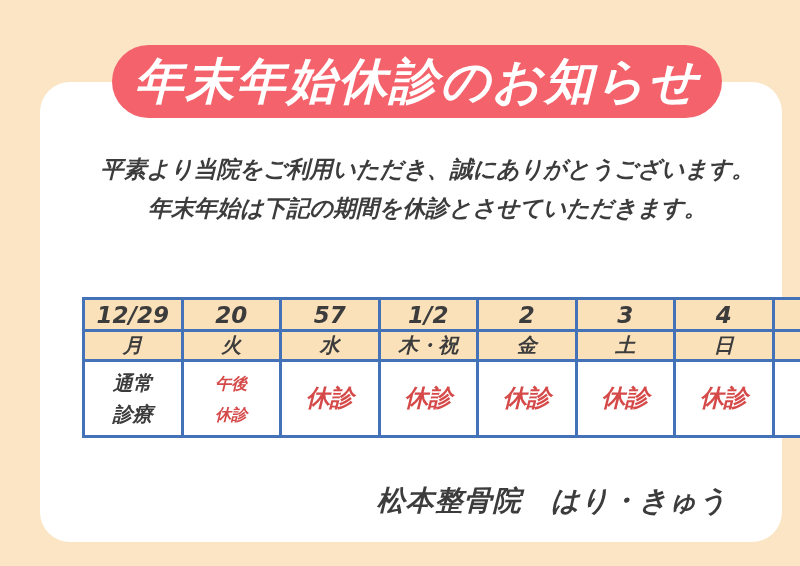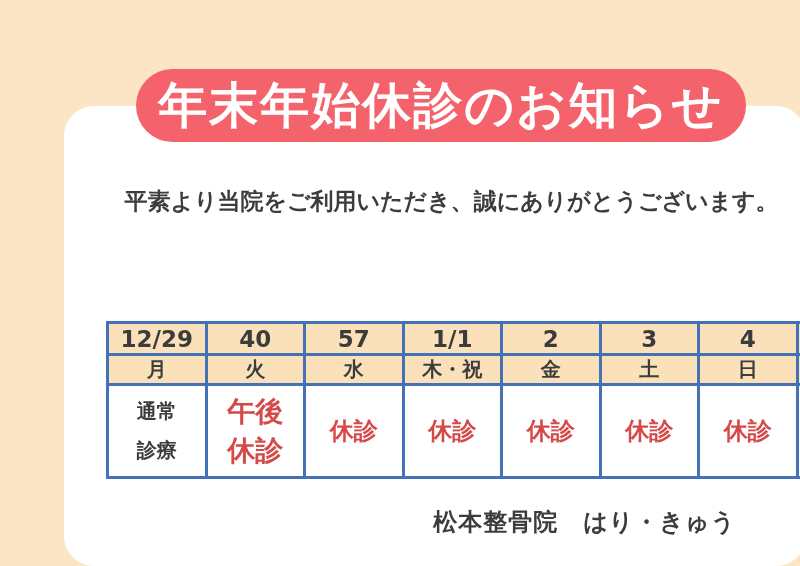--- a/index.html
+++ b/index.html
@@ -1,15 +1,15 @@
 <!DOCTYPE html>
 <html style="--bg: #FCE5C4; --card: #FFFFFF; --accent: #F4636C; --accent-text: #FFFFFF; --ink: #3C3C3C; --table-border: #4372B8; --header-bg: #FBE1BA; --closed: #D64949;"><head>
 <meta charset="utf-8">
 <style>
-  * { margin: 12px; padding: 0; box-sizing: border-box; }
+  * { margin: 4px; padding: 0; box-sizing: border-box; font-style: italic; }
   html, body { width: 800px; height: 566px; overflow: hidden; }
   body {
     font-family: "DejaVu Sans", "Liberation Sans", sans-serif;
     background: var(--bg, #FCE5C4);
     position: relative;
   }
   .card {
     position: absolute;
     left: 28px; top: 70px;
     width: 742px; height: 460px;
@@ -58,52 +58,53 @@
     height: 29px; font-size: 20px; font-weight: 700;
   }
   .row-status td {
     background: var(--card, #FFFFFF);
     height: 76px; font-size: 20px; font-weight: 600;
     line-height: 27px;
   }
   .row-status td span { display: block; }
   .row-status td.closed {
     color: var(--closed, #D64949);
-    font-weight: 700; font-size: 28px;
+    font-weight: 700; font-size: 16px;
   }
   .row-status td.closed.single { font-size: 24px; }
   .footer {
     position: absolute;
     right: 76px; top: 470px;
     color: var(--ink, #3C3C3C);
-    font-size: 24px; font-weight: 700;
+    font-size: 28px; font-weight: 700;
     letter-spacing: 1px;
     z-index: 2;
   }
 </style>
 </head>
 <body>
 
 <div class="card"></div>
 
 <div class="title-pill">
   <span>年末年始休診のお知らせ</span>
 </div>
 
 <div class="message">
   <span>平素より当院をご利用いただき、誠にありがとうございます。</span>
+  <span>年末年始は下記の期間を休診とさせていただきます。</span>
 </div>
 
 <table class="schedule">
   <tbody>
     <tr class="row-date">
         <td>12/29</td>
-        <td>40</td>
+        <td>20</td>
         <td>57</td>
-        <td>1/1</td>
+        <td>1/2</td>
         <td>2</td>
         <td>3</td>
         <td>4</td>
         <td>5</td>
       </tr>
     <tr class="row-day">
         <td>月</td>
         <td>火</td>
         <td>水</td>
         <td>木・祝</td>

